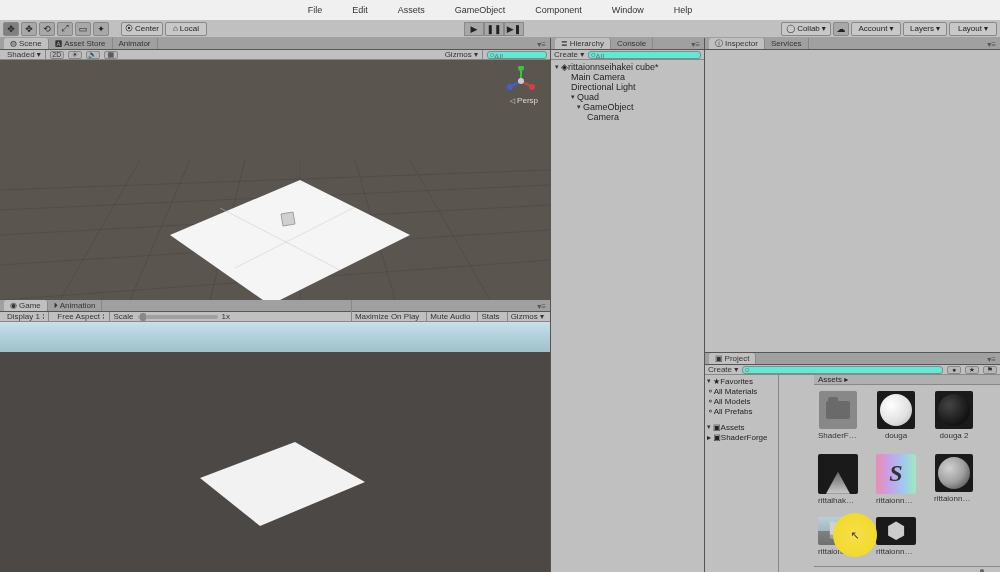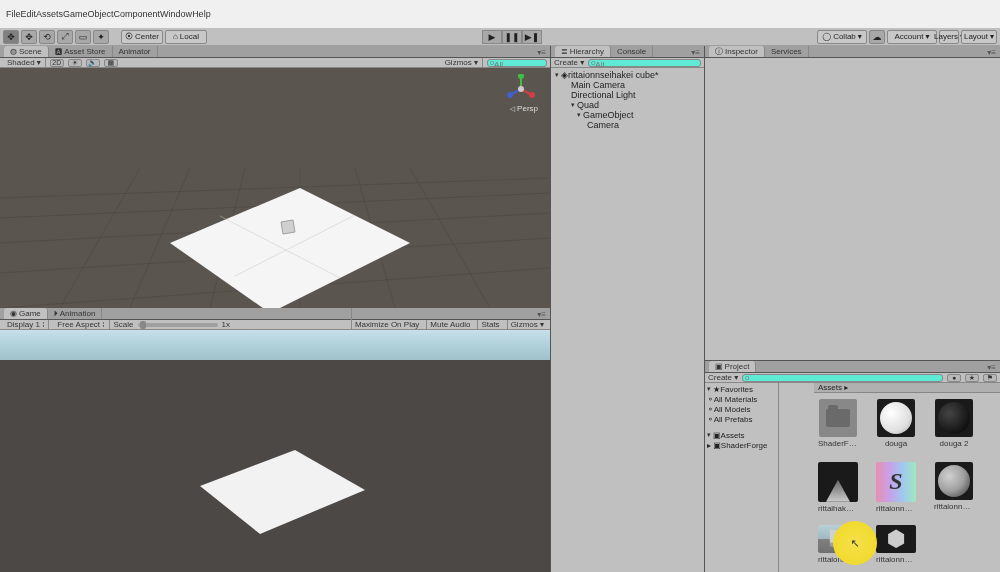--- a/index.html
+++ b/index.html
@@ -1,18 +1,18 @@
 <!DOCTYPE html>
 <html><head>
 <meta charset="utf-8">
 <style>
   * { box-sizing: border-box; margin: 0; padding: 0; font-family: Arial, sans-serif; }
   body { width: 1000px; height: 572px; background: #c0c0c0; overflow: hidden; font-size: 9px; color: #222; }
   
-  .menubar { height: 28px; background: #f0f0f0; display: flex; align-items: center; padding: 0 6px; gap: 0; font-size: 9px; color: #333; }
+  .menubar { height: 20px; background: #f0f0f0; display: flex; align-items: center; padding: 0 6px; gap: 30px; font-size: 9px; color: #333; justify-content: center; }
   .menubar span { cursor: default; }
 
   .toolbar { height: 18px; background: #c0c0c0; display: flex; align-items: center; padding: 0 3px; gap: 2px; border-bottom: 1px solid #a0a0a0; }
   .toolbar .spacer { flex: 1; }
   .tool-btn { width: 16px; height: 14px; background: #a8a8a8; border: 1px solid #888; border-radius: 2px; display: flex; align-items: center; justify-content: center; }
   .tool-btn.active { background: #808080; }
   .tool-wide { width: 42px; height: 14px; background: #c8c8c8; border: 1px solid #888; border-radius: 2px; display: flex; align-items: center; justify-content: center; font-size: 8px; gap: 2px; }
   .play-group { display: flex; gap: 0; }
   .play-group .tool-btn { border-radius: 0; width: 20px; }
 
@@ -111,22 +111,22 @@
   <div class="spacer"></div>
   <div class="play-group">
     <div class="tool-btn">▶</div>
     <div class="tool-btn">❚❚</div>
     <div class="tool-btn">▶❚</div>
   </div>
   <div class="spacer"></div>
   <div class="tool-wide" style="width:50px">◯ <span>Collab</span> ▾</div>
   <div class="tool-btn">☁</div>
   <div class="tool-wide" style="width:50px"><span>Account</span> ▾</div>
-  <div class="tool-wide" style="width:20px"><span>Layers</span> ▾</div>
-  <div class="tool-wide" style="width:36px"><span>Layout</span> ▾</div>
+  <div class="tool-wide" style="width:44px"><span>Layers</span> ▾</div>
+  <div class="tool-wide" style="width:48px"><span>Layout</span> ▾</div>
 </div>
 
 <div class="main">
   <div class="left-col">
     <div class="panel-tabs">
       <div class="tab active">
           <span class="icon">◍</span>
           <span>Scene</span>
         </div>
       <div class="tab">

